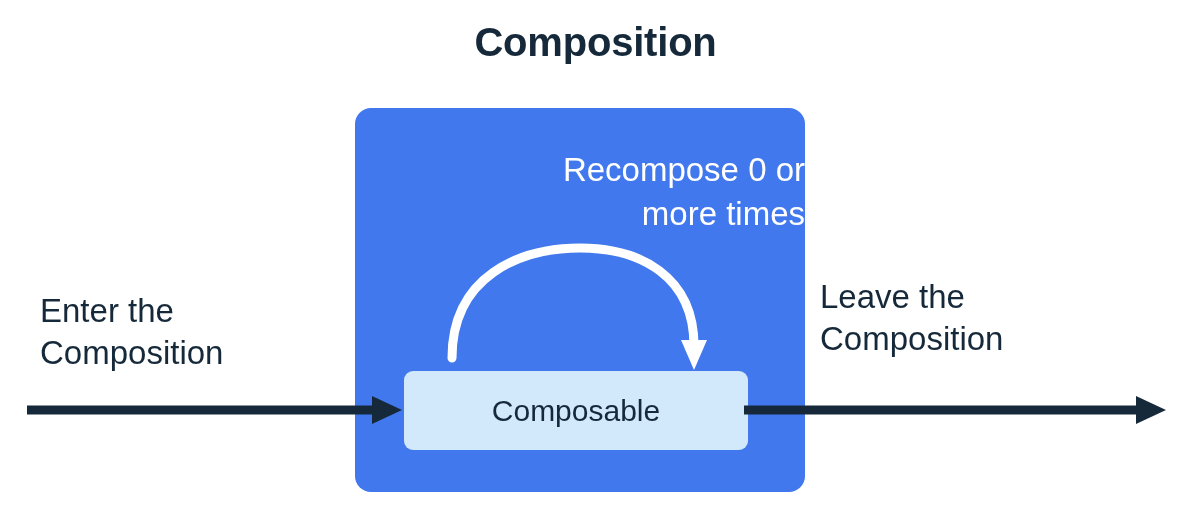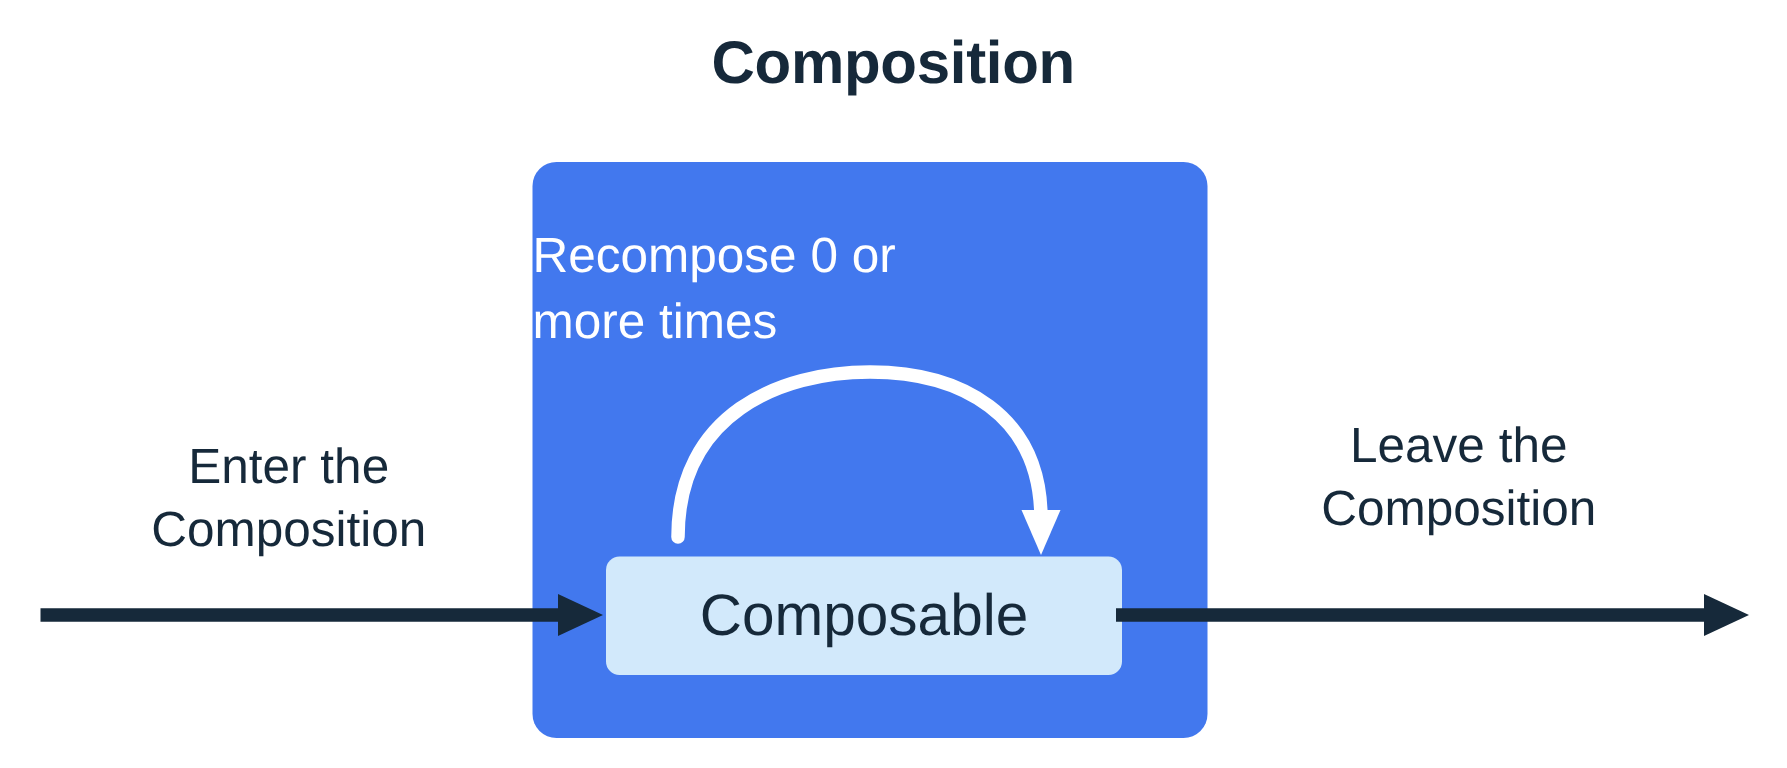--- a/index.html
+++ b/index.html
@@ -44,21 +44,21 @@
     background: #4278ee;
     border-radius: 16px;
   }
 
   
   #recompose-label {
     position: absolute;
     left: 355px;
     top: 148px;
     width: 450px;
-    text-align: left;
+    text-align: right;
     font-size: 33px;
     color: #ffffff;
     line-height: 1.32;
     white-space: pre-line;
   }
 
   
   #recompose-arrow-svg {
     position: absolute;
     left: 420px;
@@ -75,21 +75,21 @@
     top: 371px;
     width: 344px;
     height: 79px;
     background: #d2e9fb;
     border-radius: 9px;
     display: flex;
     align-items: center;
     justify-content: center;
   }
   #composable-label {
-    font-size: 39px;
+    font-size: 30px;
     color: #16293a;
     line-height: 1;
   }
 
   
   #enter-arrow-svg {
     position: absolute;
     left: 20px;
     top: 392px;
     width: 390px;
@@ -102,21 +102,21 @@
     width: 430px;
     height: 36px;
   }
 
   
   .flow-caption {
     position: absolute;
     font-size: 33px;
     color: #16293a;
     line-height: 1.28;
-    text-align: center;
+    text-align: left;
     white-space: pre-line;
   }
   #enter-label {
     left: 40px;
     top: 290px;
     width: 305px;
   }
   #leave-label {
     left: 820px;
     top: 276px;

